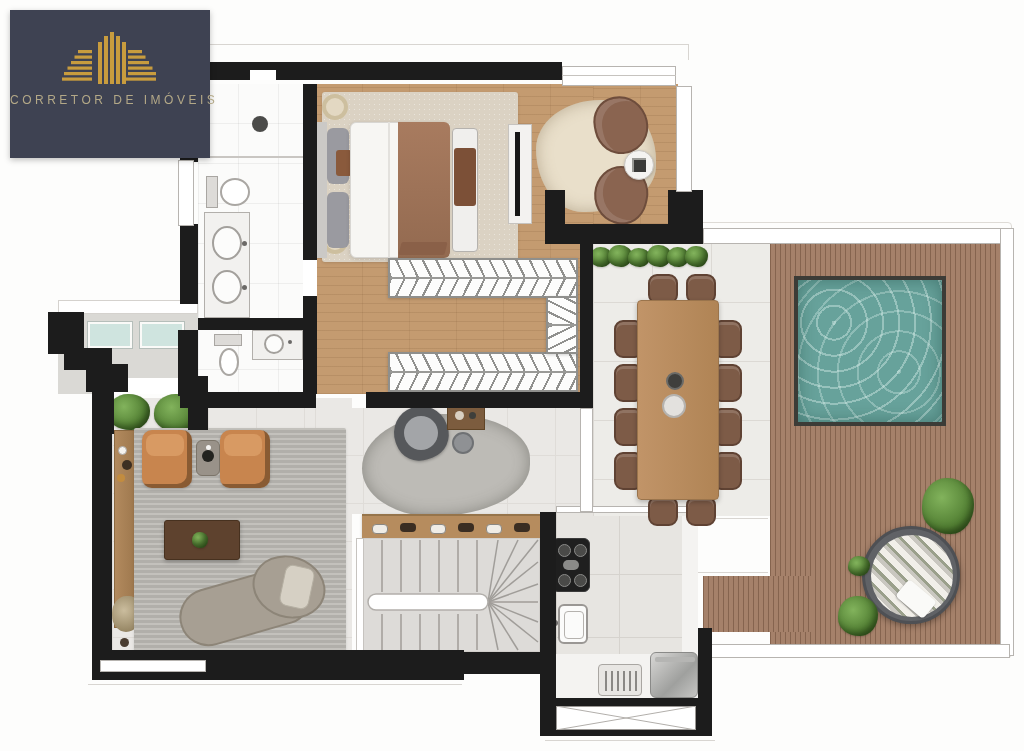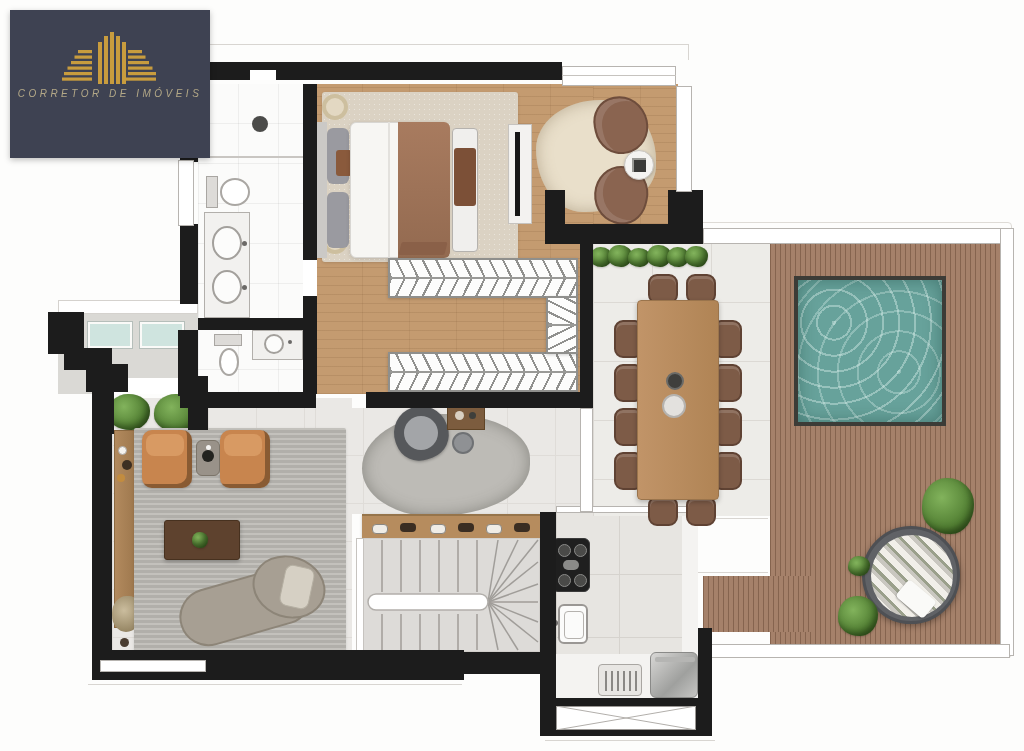--- a/index.html
+++ b/index.html
@@ -61,22 +61,22 @@
      box-shadow:inset 0 3px 0 rgba(255,255,255,.15);}
   .tanchair{background:#c8854e;border-radius:10px;
      box-shadow:inset -5px -4px 0 rgba(60,40,20,.45),0 1px 3px rgba(0,0,0,.2);}
   .tanchair em{position:absolute;left:4px;right:8px;top:4px;height:22px;background:#d89a63;
      border-radius:8px;display:block;}
   .circ{border-radius:50%;}
   
   #logo{background:#3e4252;box-shadow:0 2px 6px rgba(0,0,0,.25);text-align:center;}
   #logo .t{color:#c89c3e;font-family:"Liberation Serif",serif;font-size:17px;
      letter-spacing:2.5px;margin-top:8px;white-space:nowrap;}
-  #logo .s{color:#b3a887;font-family:"Liberation Sans",sans-serif;font-size:10px;
-     letter-spacing:3.5px;white-space:nowrap;font-style:italic;}
+  #logo .s{color:#b3a887;font-family:"Liberation Sans",sans-serif;font-size:12px;
+     letter-spacing:3.5px;margin-top:5px;white-space:nowrap;}
   .stick{position:absolute;display:block;}
 </style>
 </head>
 <body>
 
 <div id="canvas">
 
   <div class="a faint" style="left:208px;top:44px;width:480px;height:1px"></div>
   <div class="a faint" style="left:208px;top:44px;width:1px;height:16px"></div>
   <div class="a faint" style="left:688px;top:44px;width:1px;height:16px"></div>

